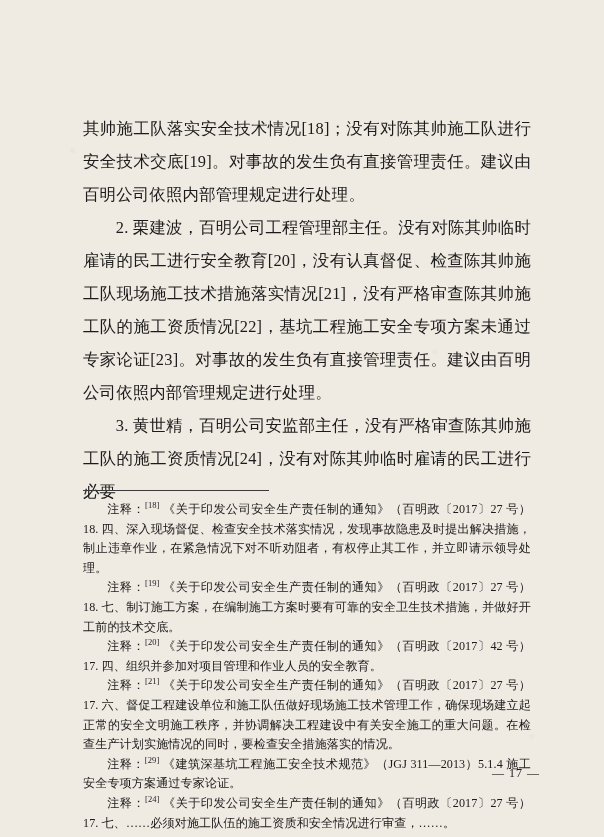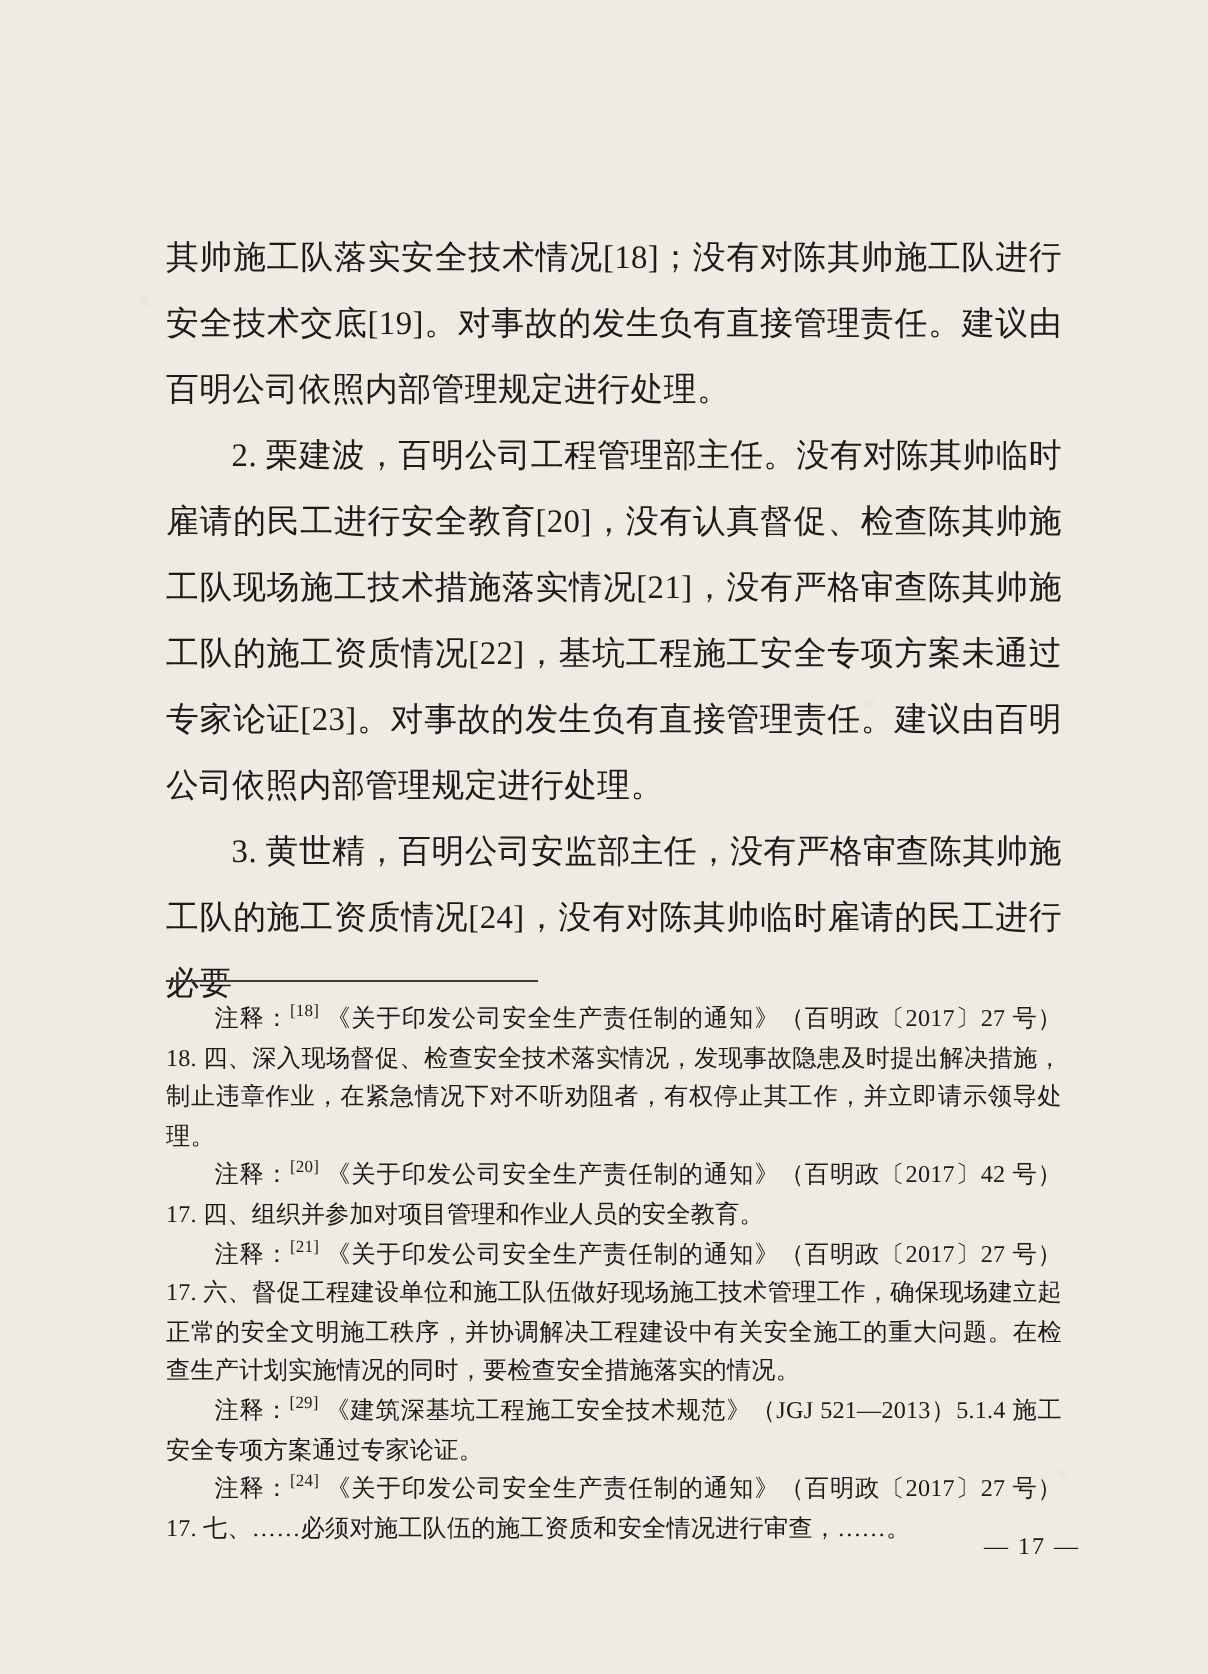--- a/index.html
+++ b/index.html
@@ -108,30 +108,34 @@
   </div>
 
   <div class="rule"></div>
 
   <div class="notes">
     <p class="note">
       <span class="lbl">注释：</span><sup>[18]</sup>
       <span>《关于印发公司安全生产责任制的通知》（百明政〔2017〕27 号）18. 四、深入现场督促、检查安全技术落实情况，发现事故隐患及时提出解决措施，制止违章作业，在紧急情况下对不听劝阻者，有权停止其工作，并立即请示领导处理。</span>
     </p>
     <p class="note">
+      <span class="lbl">注释：</span><sup>[19]</sup>
+      <span>《关于印发公司安全生产责任制的通知》（百明政〔2017〕27 号）18. 七、制订施工方案，在编制施工方案时要有可靠的安全卫生技术措施，并做好开工前的技术交底。</span>
+    </p>
+    <p class="note">
       <span class="lbl">注释：</span><sup>[20]</sup>
       <span>《关于印发公司安全生产责任制的通知》（百明政〔2017〕42 号）17. 四、组织并参加对项目管理和作业人员的安全教育。</span>
     </p>
     <p class="note">
       <span class="lbl">注释：</span><sup>[21]</sup>
       <span>《关于印发公司安全生产责任制的通知》（百明政〔2017〕27 号）17. 六、督促工程建设单位和施工队伍做好现场施工技术管理工作，确保现场建立起正常的安全文明施工秩序，并协调解决工程建设中有关安全施工的重大问题。在检查生产计划实施情况的同时，要检查安全措施落实的情况。</span>
     </p>
     <p class="note">
       <span class="lbl">注释：</span><sup>[29]</sup>
-      <span>《建筑深基坑工程施工安全技术规范》（JGJ 521—2013）5.1.4 施工安全专项方案通过专家论证。</span>
+      <span>《建筑深基坑工程施工安全技术规范》（JGJ 311—2013）5.1.4 施工安全专项方案通过专家论证。</span>
     </p>
     <p class="note">
       <span class="lbl">注释：</span><sup>[24]</sup>
       <span>《关于印发公司安全生产责任制的通知》（百明政〔2017〕27 号）17. 七、……必须对施工队伍的施工资质和安全情况进行审查，……。</span>
     </p>
   </div>
 
   <div class="pagenum">— 17 —</div>
 </div>
 

